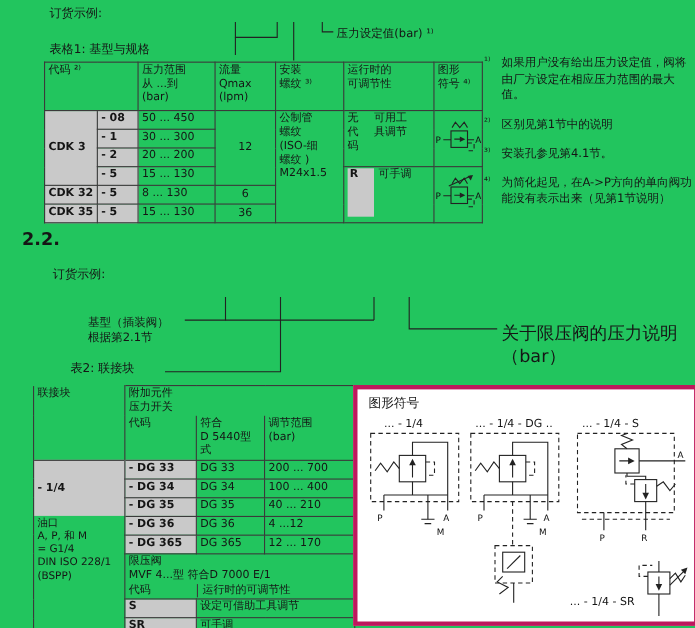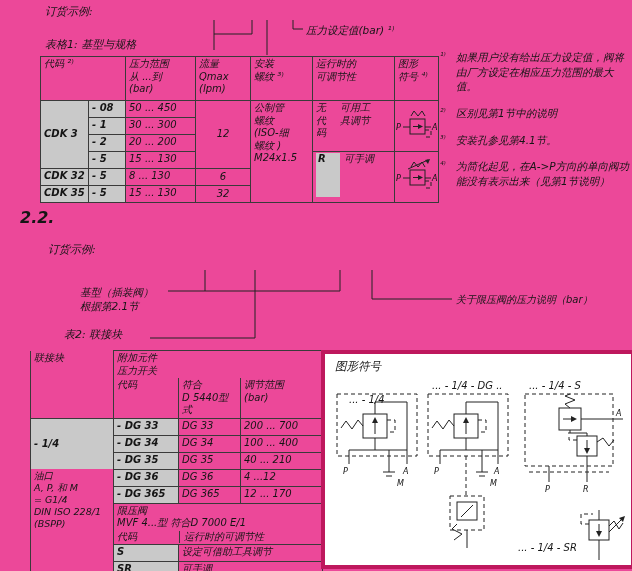--- a/index.html
+++ b/index.html
@@ -1,17 +1,17 @@
 <!DOCTYPE html>
 <html><head>
 <meta charset="utf-8">
 <style>
   html,body{margin:0;padding:0;background:#fff;}
-  .page{position:relative;width:632px;height:571px;background:#ec4899;
-        font-family:"DejaVu Sans",sans-serif;color:#151515;overflow:hidden;font-style:italic;}
+  .page{position:relative;width:632px;height:571px;background:#22c55e;
+        font-family:"DejaVu Sans",sans-serif;color:#151515;overflow:hidden;}
   .abs{position:absolute;}
   .pre{white-space:pre-line;}
   .bold{font-weight:bold;}
   .sm{font-size:9.5px;}
   .t10{font-size:10px;}
   .t11{font-size:11px;}
   table{border-collapse:collapse;table-layout:fixed;}
   .dtab td{border:1px solid #3a3a3a;font-size:10px;padding:1px 3px;vertical-align:top;line-height:1.25;}
   .gray{background:#c9c9c9;}
   .ctr{text-align:center;vertical-align:middle!important;}
@@ -158,21 +158,21 @@
     <tr style="height:17px">
       <td class="gray codecell">CDK 32</td>
       <td class="gray codecell">- 5</td>
       <td>8 ... 130</td>
       <td class="ctr">6</td>
     </tr>
     <tr style="height:17px">
       <td class="gray codecell">CDK 35</td>
       <td class="gray codecell">- 5</td>
       <td>15 ... 130</td>
-      <td class="ctr">32</td>
+      <td class="ctr">36</td>
     </tr>
   </tbody>
     </table>
 
   <div class="abs" style="left:440px;top:50px;width:190px">
     <div class="fn-item">
       <span class="fn-num">¹⁾</span>
       <span class="fn-text">如果用户没有给出压力设定值，阀将由厂方设定在相应压力范围的最大值。</span>
     </div>
     <div class="fn-item">
@@ -189,21 +189,21 @@
     </div>
   </div>
 
   <span class="abs bold" style="left:20px;top:208px;font-size:16px">2.2.</span>
   <span class="abs t11" style="left:48px;top:242px">订货示例:</span>
 
 
   <span class="abs n10" style="left:80px;top:286px">基型（插装阀）</span>
   <span class="abs n10" style="left:80px;top:300px">根据第2.1节</span>
   <span class="abs t11" style="left:64px;top:327px">表2: 联接块</span>
-  <span class="abs" style="left:456px;top:293px;font-size:10px">关于限压阀的压力说明（bar）</span>
+  <span class="abs" style="left:456px;top:293px;font-size:16px">关于限压阀的压力说明（bar）</span>
 
   <table class="dtab abs" style="left:30px;top:350px;width:292px">
     <colgroup>
         <col style="width:83px">
         <col style="width:65px">
         <col style="width:62px">
         <col style="width:82px">
       </colgroup>
     <tbody>
         <tr style="height:26px">
@@ -267,21 +267,21 @@
     </tr>
     <tr style="height:19px">
       <td class="gray codecell">SR</td>
       <td colspan="2">可手调</td>
     </tr>
   </tbody>
     </table>
 
   <div class="abs symbox" style="left:321px;top:350px;width:306px;height:211px">
     <span class="abs" style="left:10px;top:5px;font-size:11.5px">图形符号</span>
-    <span class="abs t10" style="left:24px;top:40px">... - 1/4</span>
+    <span class="abs t10" style="left:24px;top:26px">... - 1/4</span>
     <span class="abs t10" style="left:107px;top:26px">... - 1/4 - DG ..</span>
     <span class="abs t10" style="left:204px;top:26px">... - 1/4 - S</span>
 
     <svg class="abs" style="left:8px;top:38px" width="88" height="105" viewBox="0 0 88 105">
       <rect class="sdash" x="4" y="2" width="80" height="62"></rect>
       <rect class="sline" x="30" y="22" width="24" height="24"></rect>
       <line class="sline" x1="42" y1="42" x2="42" y2="29"></line>
       <polygon class="sfill" points="42,25 39,31 45,31"></polygon>
       <polyline class="sline" points="30,34 25,28 19,37 13,29 8,36"></polyline>
       <polyline class="sdash" points="54,28 62,28 62,40 54,40"></polyline>

